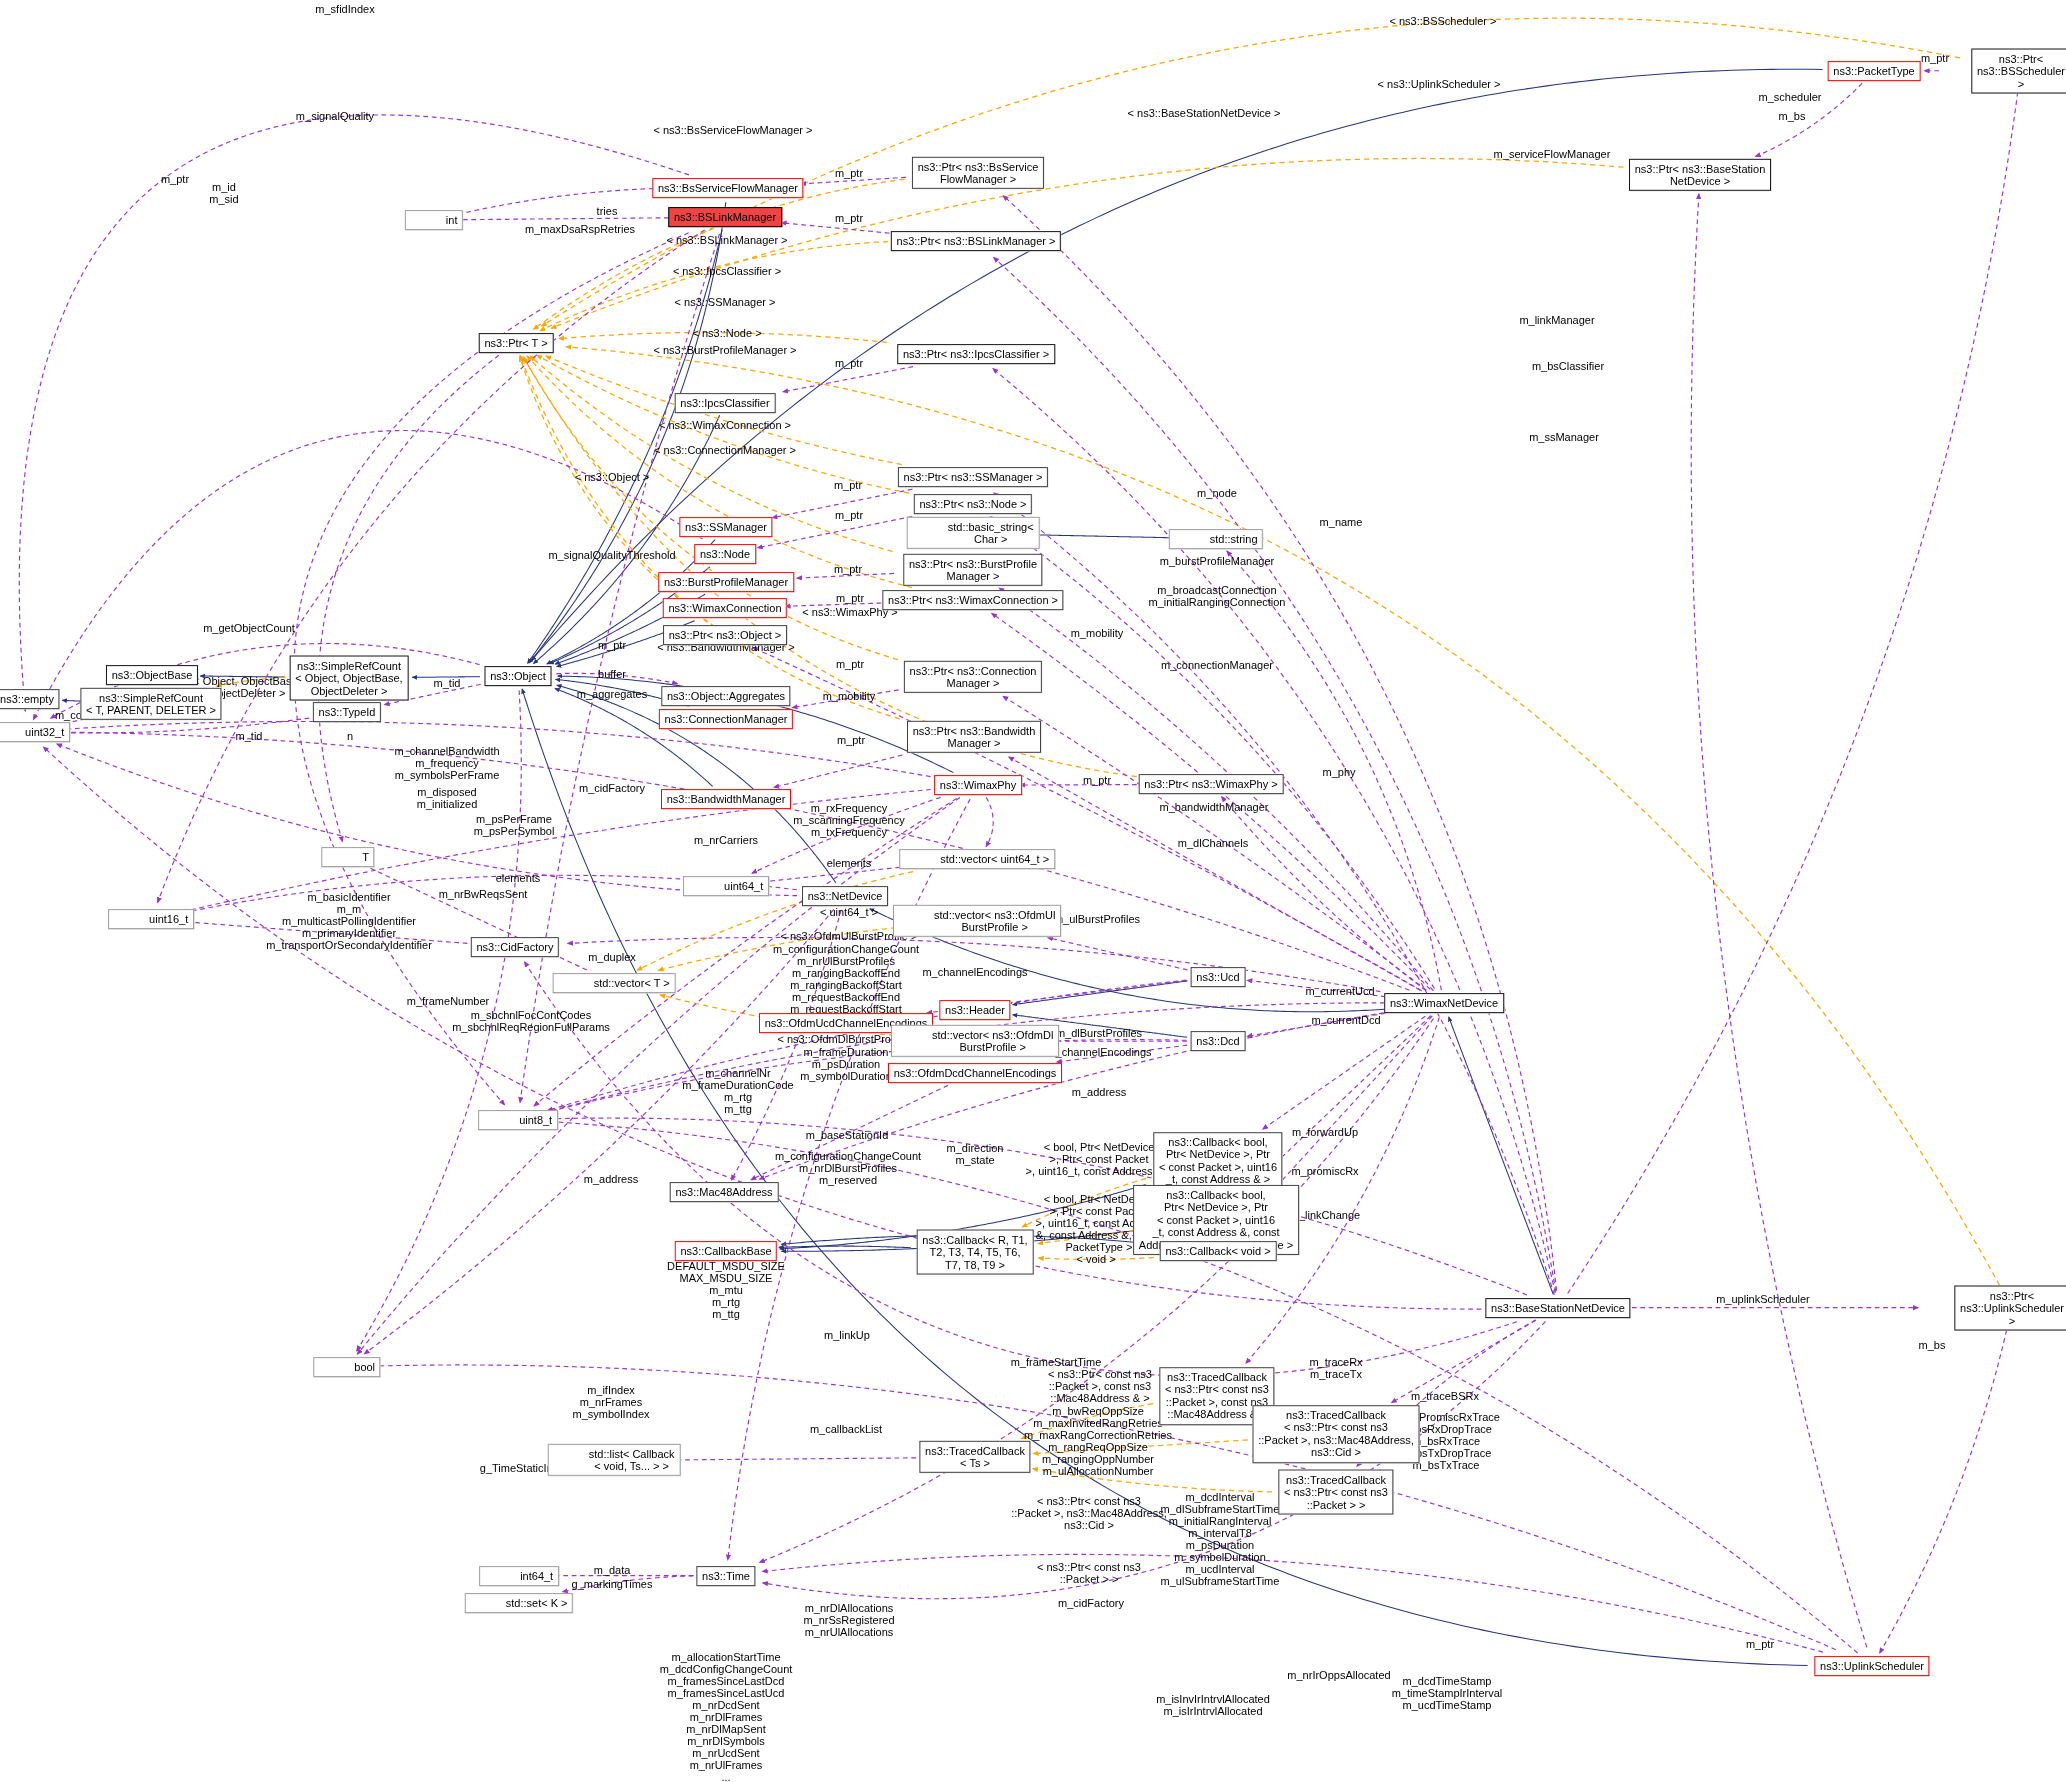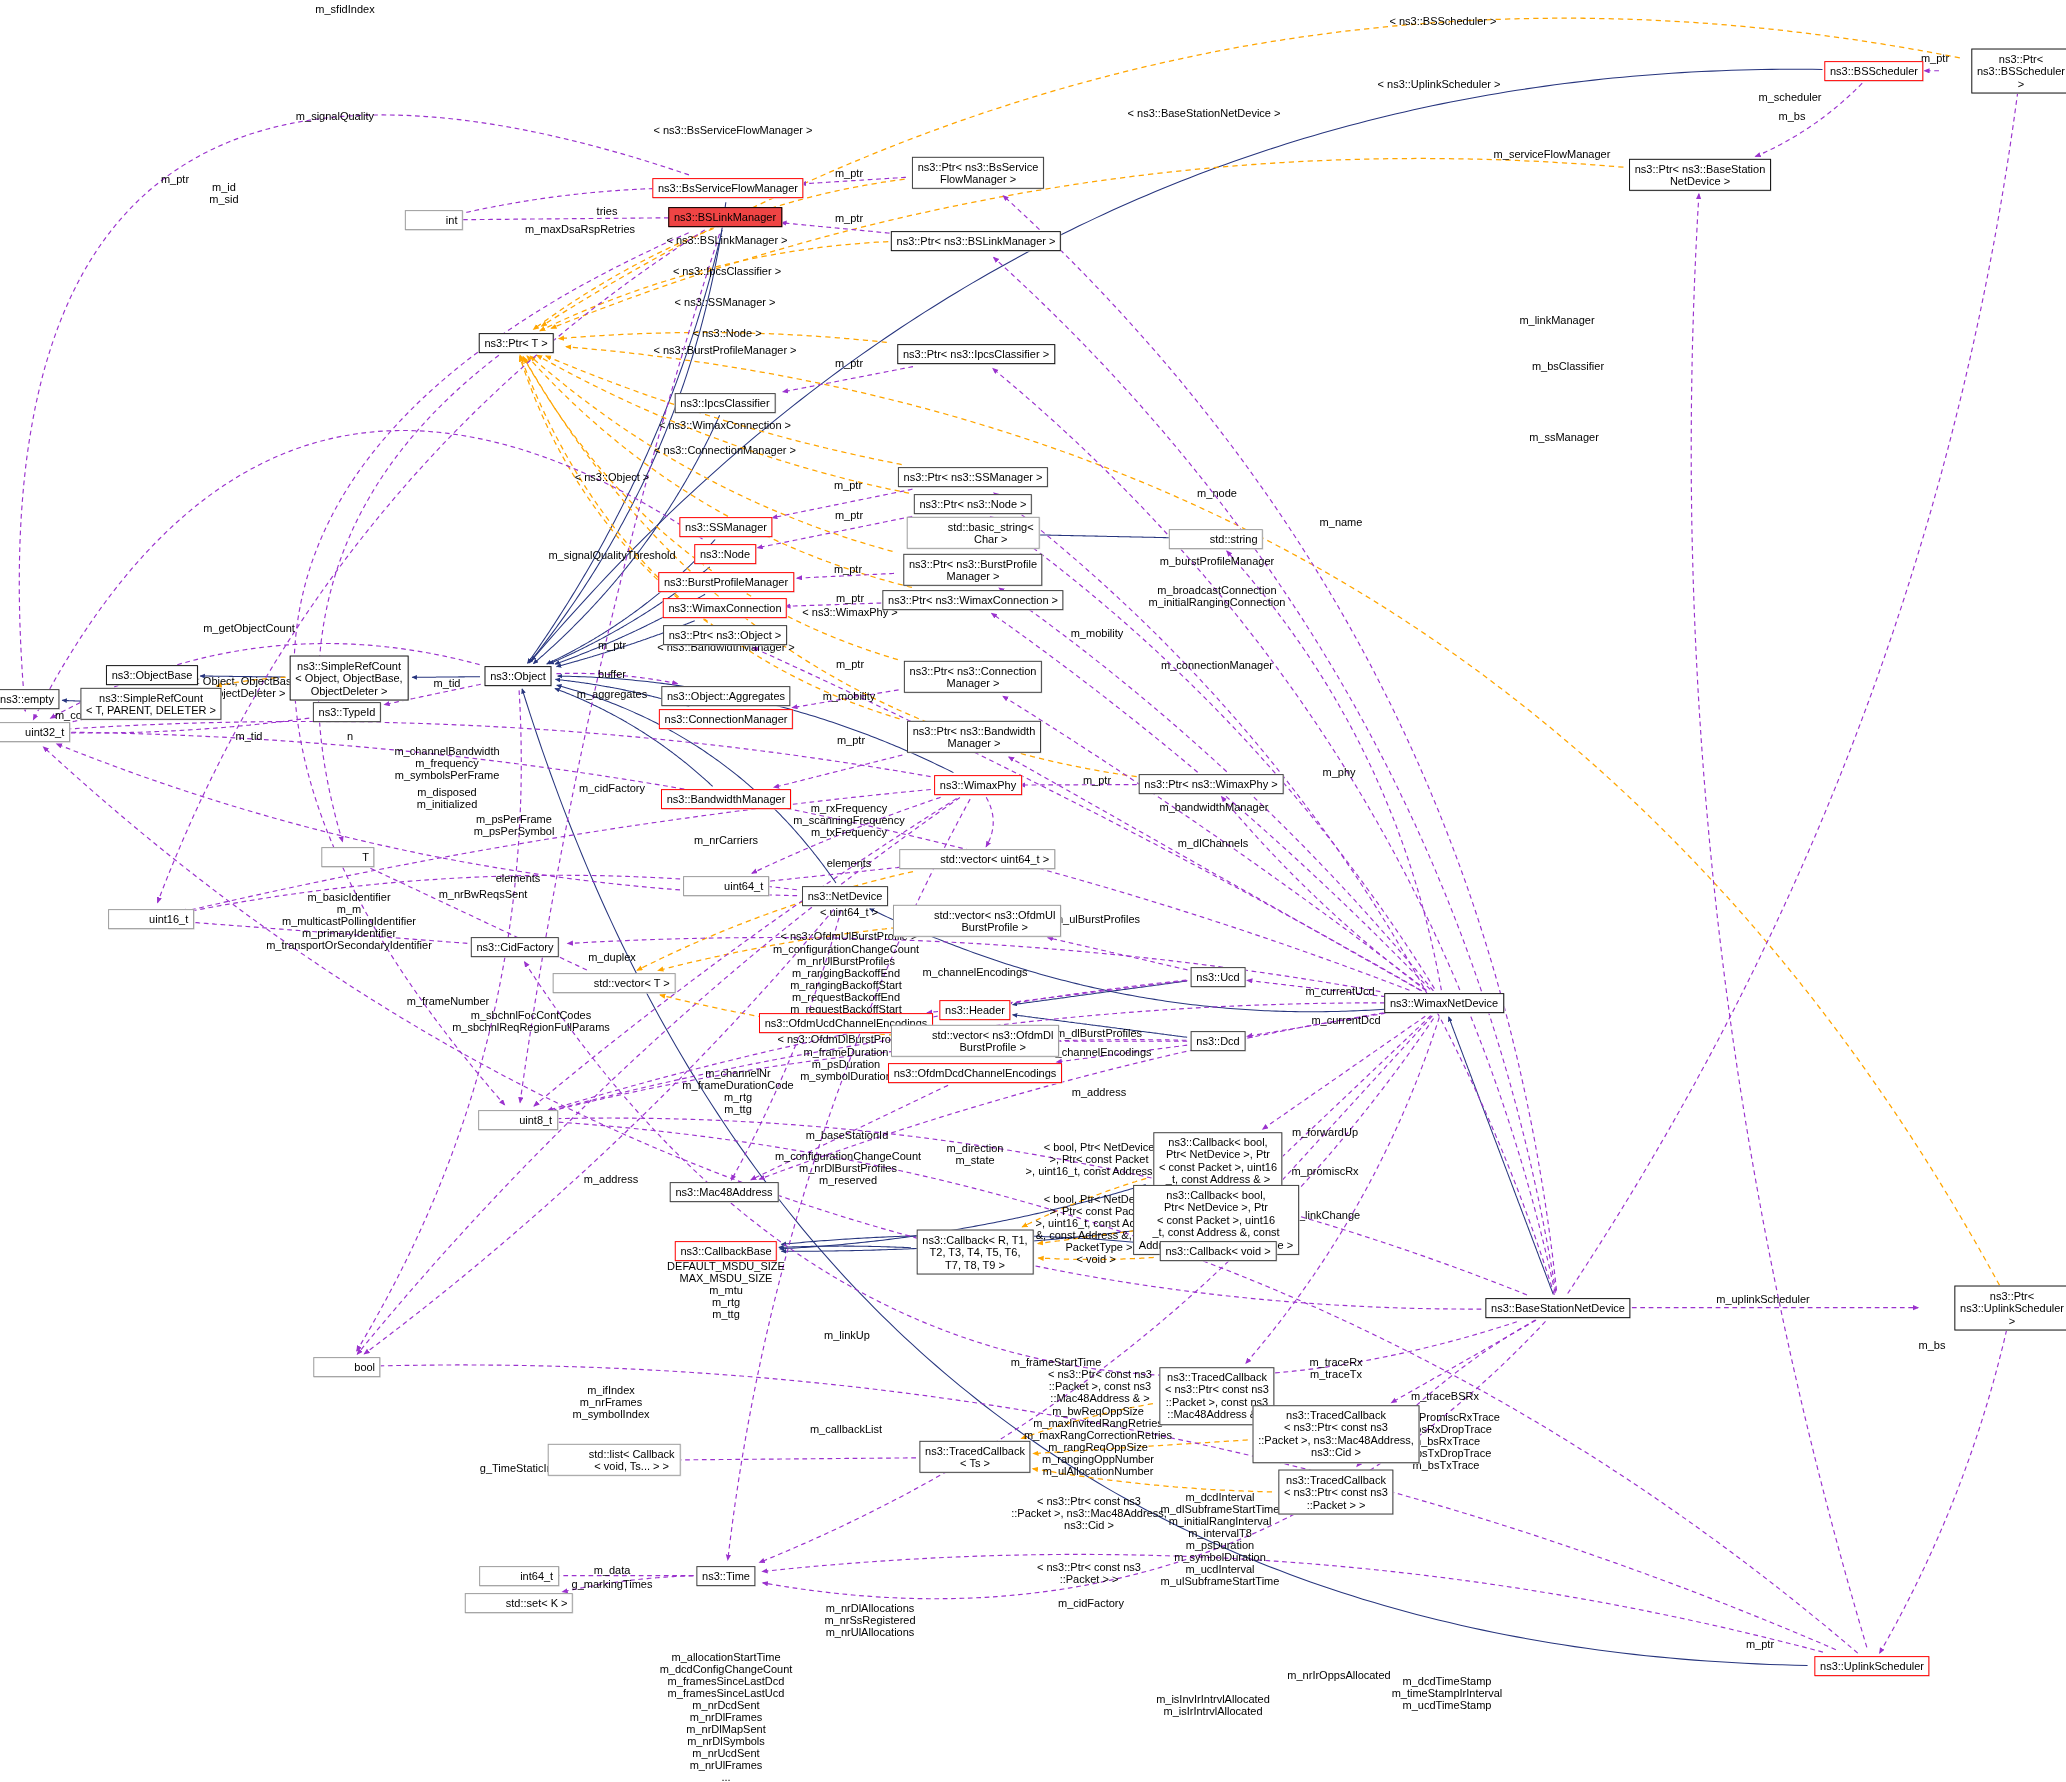--- a/index.html
+++ b/index.html
@@ -165,21 +165,21 @@
         <path d="M1342.1,1029.7 L1331.4,1022.7 L1320.8,1015.7 L1310.2,1009.0 L1299.6,1002.3 L1289.1,995.8 L1278.6,989.3 L1268.1,983.0 L1257.7,976.8 L1247.3,970.8 L1236.9,964.9 L1226.5,959.0 L1216.2,953.3 L1205.9,947.8 L1195.7,942.3 L1185.4,937.0 L1175.2,931.8 L1165.1,926.7 L1154.9,921.7 L1144.8,916.9 L1134.8,912.1 L1124.7,907.5 L1114.7,903.1 L1104.7,898.7 L1094.8,894.5 L1084.9,890.3 L1075.0,886.3 L1065.1,882.5 L1055.3,878.7 L1045.5,875.1 L1035.7,871.5 L1026.0,868.2 L1016.3,864.9 L1006.6,861.7 L997.0,858.7 L987.4,855.8 L977.8,853.0 L968.3,850.3 L958.7,847.8 L949.3,845.4 L939.8,843.1 L930.4,840.9 L921.0,838.8 L911.6,836.9 L902.3,835.1 L893.0,833.4 L883.7,831.8 L874.5,830.3 L865.3,829.0 L856.1,827.8 L846.9,826.7 L837.8,825.7 L828.7,824.9 L819.7,824.2 L810.7,823.5 L801.7,823.1 L792.7,822.7 L783.8,822.4 L774.9,822.3 L766.0,822.3 L757.2,822.4 L748.3,822.7 L739.6,823.0 L730.8,823.5 L722.1,824.1 L713.4,824.9 L704.8,825.7 L696.1,826.7 L687.5,827.8 L679.0,829.0 L670.5,830.3 L662.0,831.8 L653.5,833.3 L645.0,835.0 L636.6,836.8 L628.3,838.8 L619.9,840.8 L611.6,843.0 L603.3,845.3 L595.1,847.7 L586.8,850.3 L578.6,852.9 L570.5,855.7 L562.3,858.6 L554.2,861.7 L546.2,864.8 L538.1,868.1 L530.1,871.5 L522.2,875.0 L514.2,878.6 L506.3,882.4 L498.4,886.2 L490.6,890.2 L482.7,894.4 L474.9,898.6 L467.2,903.0 L459.4,907.4 L451.7,912.0 L444.1,916.8 L436.4,921.6 L428.8,926.6 L421.3,931.7 L413.7,936.9 L406.2,942.2 L398.7,947.7 L391.3,953.2 L383.8,958.9 L376.4,964.7 L369.1,970.7 L361.8,976.7 L354.5,982.9 L347.2,989.2 L340.0,995.6 L332.7,1002.2 L325.6,1008.8 L318.4,1015.6 L311.3,1022.5 L304.2,1029.5 L297.2,1036.7 L290.2,1043.9 L283.2,1051.3 L276.2,1058.8 L269.3,1066.5 L262.4,1074.2 L255.5,1082.1 L248.7,1090.1 L241.9,1098.2 L235.1,1106.4 L228.3,1114.8 L221.6,1123.3 L214.9,1131.9 L208.3,1140.6 L201.7,1149.4 L195.1,1158.4 L188.5,1167.5 L182.0,1176.7 L175.5,1186.0 L169.0,1195.5 L162.6,1205.0 L156.2,1214.7 L149.8,1224.5 L143.5,1234.5 L137.2,1244.5 L130.9,1254.7 L124.6,1265.0 L118.4,1275.4 L112.2,1286.0 L106.0,1296.6 L99.9,1307.4 L93.8,1318.3 L87.8,1329.3 L81.7,1340.5 L75.7,1351.7 L69.7,1363.1 L63.8,1374.6" fill="none" stroke="#9a32cd" stroke-dasharray="9,7" stroke-width="2.2" marker-end="url(#arr-u)"></path>
         <path d="M1374.7,446.7 L1371.3,457.2 L1367.9,467.8 L1364.5,478.4 L1361.2,488.9 L1357.8,499.5 L1354.4,510.1 L1351.1,520.7 L1347.8,531.2 L1344.5,541.8 L1341.2,552.4 L1337.9,563.0 L1334.6,573.6 L1331.4,584.2 L1328.1,594.8 L1324.9,605.4 L1321.7,616.0 L1318.4,626.6 L1315.2,637.2 L1312.1,647.8 L1308.9,658.4 L1305.7,669.0 L1302.6,679.7 L1299.4,690.3 L1296.3,700.9 L1293.2,711.5 L1290.1,722.2 L1287.0,732.8 L1283.9,743.4 L1280.8,754.1 L1277.8,764.7 L1274.8,775.4 L1271.7,786.0 L1268.7,796.7 L1265.7,807.3 L1262.7,818.0 L1259.7,828.6 L1256.8,839.3 L1253.8,849.9 L1250.9,860.6 L1247.9,871.3 L1245.0,882.0 L1242.1,892.6 L1239.2,903.3 L1236.3,914.0 L1233.5,924.7 L1230.6,935.4 L1227.7,946.1 L1224.9,956.7 L1222.1,967.4 L1219.3,978.1 L1216.5,988.8 L1213.7,999.5 L1210.9,1010.3 L1208.2,1021.0 L1205.4,1031.7 L1202.7,1042.4 L1200.0,1053.1 L1197.2,1063.8 L1194.5,1074.5 L1191.9,1085.3 L1189.2,1096.0 L1186.5,1106.7 L1183.9,1117.5 L1181.2,1128.2 L1178.6,1138.9 L1176.0,1149.7 L1173.4,1160.4 L1170.8,1171.2 L1168.2,1181.9 L1165.6,1192.7 L1163.1,1203.4 L1160.5,1214.2 L1158.0,1225.0 L1155.5,1235.7 L1153.0,1246.5 L1150.5,1257.3 L1148.0,1268.0 L1145.5,1278.8 L1143.1,1289.6 L1140.6,1300.4 L1138.2,1311.2 L1135.8,1322.0 L1133.4,1332.7 L1131.0,1343.5 L1128.6,1354.3 L1126.2,1365.1 L1123.9,1375.9 L1121.5,1386.7 L1119.2,1397.5 L1116.9,1408.4 L1114.6,1419.2 L1112.3,1430.0 L1110.0,1440.8 L1107.7,1451.6 L1105.4,1462.4 L1103.2,1473.3 L1101.0,1484.1 L1098.7,1494.9 L1096.5,1505.8 L1094.3,1516.6 L1092.1,1527.5 L1089.9,1538.3 L1087.8,1549.1 L1085.6,1560.0 L1083.5,1570.8 L1081.4,1581.7 L1079.2,1592.6 L1077.1,1603.4 L1075.1,1614.3 L1073.0,1625.1 L1070.9,1636.0 L1068.9,1646.9 L1066.8,1657.8 L1064.8,1668.6 L1062.8,1679.5 L1060.8,1690.4 L1058.8,1701.3 L1056.8,1712.2 L1054.8,1723.1 L1052.9,1734.0 L1050.9,1744.9 L1049.0,1755.8 L1047.1,1766.7 L1045.1,1777.6 L1043.2,1788.5 L1041.4,1799.4 L1039.5,1810.3 L1037.6,1821.2 L1035.8,1832.1 L1034.0,1843.1 L1032.1,1854.0 L1030.3,1864.9 L1028.5,1875.8 L1026.7,1886.8 L1025.0,1897.7 L1023.2,1908.6 L1021.4,1919.6 L1019.7,1930.5 L1018.0,1941.5 L1016.3,1952.4 L1014.6,1963.4 L1012.9,1974.3 L1011.2,1985.3 L1009.5,1996.3 L1007.9,2007.2 L1006.2,2018.2 L1004.6,2029.2 L1003.0,2040.1 L1001.4,2051.1 L999.8,2062.1 L998.2,2073.1 L996.7,2084.0 L995.1,2095.0 L993.6,2106.0" fill="none" stroke="#9a32cd" stroke-dasharray="9,7" stroke-width="2.2" marker-end="url(#arr-u)"></path>
         <path d="M1833.9,1523.5 L1825.4,1529.4 L1816.9,1535.3 L1808.5,1541.2 L1800.0,1547.2 L1791.6,1553.1 L1783.2,1559.1 L1774.7,1565.1 L1766.3,1571.1 L1757.9,1577.1 L1749.6,1583.1 L1741.2,1589.2 L1732.9,1595.2 L1724.5,1601.3 L1716.2,1607.4 L1707.9,1613.5 L1699.6,1619.6 L1691.3,1625.7 L1683.0,1631.8 L1674.8,1638.0 L1666.5,1644.2 L1658.3,1650.3 L1650.0,1656.5 L1641.8,1662.7 L1633.6,1669.0 L1625.5,1675.2 L1617.3,1681.4 L1609.1,1687.7 L1601.0,1694.0 L1592.8,1700.3 L1584.7,1706.6 L1576.6,1712.9 L1568.5,1719.2 L1560.4,1725.6 L1552.4,1731.9 L1544.3,1738.3 L1536.2,1744.7 L1528.2,1751.1 L1520.2,1757.5 L1512.2,1763.9 L1504.2,1770.3 L1496.2,1776.8 L1488.2,1783.3 L1480.3,1789.8 L1472.3,1796.2 L1464.4,1802.8 L1456.5,1809.3 L1448.6,1815.8 L1440.7,1822.4 L1432.8,1828.9 L1424.9,1835.5 L1417.1,1842.1 L1409.2,1848.7 L1401.4,1855.3 L1393.6,1862.0 L1385.8,1868.6 L1378.0,1875.3 L1370.2,1881.9 L1362.5,1888.6 L1354.7,1895.3 L1347.0,1902.1 L1339.2,1908.8 L1331.5,1915.5 L1323.8,1922.3 L1316.1,1929.1 L1308.4,1935.8 L1300.8,1942.6 L1293.1,1949.5 L1285.5,1956.3 L1277.9,1963.1 L1270.2,1970.0 L1262.6,1976.8 L1255.1,1983.7 L1247.5,1990.6 L1239.9,1997.5 L1232.4,2004.5 L1224.8,2011.4 L1217.3,2018.3 L1209.8,2025.3 L1202.3,2032.3 L1194.8,2039.3 L1187.3,2046.3 L1179.9,2053.3 L1172.4,2060.3 L1165.0,2067.4 L1157.6,2074.4 L1150.2,2081.5 L1142.8,2088.6 L1135.4,2095.7 L1128.0,2102.8 L1120.6,2110.0 L1113.3,2117.1 L1106.0,2124.3 L1098.6,2131.4 L1091.3,2138.6 L1084.0,2145.8 L1076.7,2153.0 L1069.5,2160.2 L1062.2,2167.5 L1055.0,2174.7 L1047.7,2182.0 L1040.5,2189.3 L1033.3,2196.6 L1026.1,2203.9 L1018.9,2211.2 L1011.8,2218.6 L1004.6,2225.9 L997.5,2233.3 L990.3,2240.6 L983.2,2248.0 L976.1,2255.4 L969.0,2262.9 L961.9,2270.3 L954.9,2277.7 L947.8,2285.2 L940.8,2292.7 L933.7,2300.2 L926.7,2307.7 L919.7,2315.2 L912.7,2322.7 L905.8,2330.3 L898.8,2337.8 L891.8,2345.4 L884.9,2353.0 L878.0,2360.6 L871.1,2368.2 L864.2,2375.8 L857.3,2383.4 L850.4,2391.1 L843.5,2398.8 L836.7,2406.4 L829.8,2414.1 L823.0,2421.9 L816.2,2429.6 L809.4,2437.3 L802.6,2445.1 L795.8,2452.8 L789.1,2460.6 L782.3,2468.4 L775.6,2476.2 L768.9,2484.0 L762.1,2491.9 L755.4,2499.7 L748.8,2507.6 L742.1,2515.4 L735.4,2523.3 L728.8,2531.2 L722.1,2539.1 L715.5,2547.1 L708.9,2555.0 L702.3,2563.0 L695.7,2570.9 L689.2,2578.9 L682.6,2586.9" fill="none" stroke="#9a32cd" stroke-dasharray="9,7" stroke-width="2.2" marker-end="url(#arr-u)"></path>
         <path d="M1346.3,439.3 L1336.7,445.4 L1327.1,451.6 L1317.6,457.8 L1308.1,464.0 L1298.7,470.3 L1289.3,476.6 L1279.9,482.9 L1270.6,489.2 L1261.3,495.6 L1252.0,502.0 L1242.8,508.5 L1233.6,514.9 L1224.4,521.4 L1215.3,528.0 L1206.2,534.5 L1197.2,541.1 L1188.2,547.7 L1179.2,554.4 L1170.3,561.0 L1161.4,567.7 L1152.5,574.5 L1143.7,581.2 L1134.9,588.0 L1126.1,594.9 L1117.4,601.7 L1108.7,608.6 L1100.1,615.5 L1091.5,622.4 L1082.9,629.4 L1074.4,636.4 L1065.9,643.5 L1057.4,650.5 L1049.0,657.6 L1040.6,664.7 L1032.2,671.9 L1023.9,679.1 L1015.6,686.3 L1007.4,693.5 L999.2,700.8 L991.0,708.1 L982.8,715.4 L974.7,722.8 L966.7,730.1 L958.6,737.6 L950.6,745.0 L942.7,752.5 L934.8,760.0 L926.9,767.5 L919.0,775.1 L911.2,782.7 L903.4,790.3 L895.7,798.0 L888.0,805.7 L880.3,813.4 L872.7,821.1 L865.1,828.9 L857.6,836.7 L850.0,844.5 L842.6,852.4 L835.1,860.3 L827.7,868.2 L820.3,876.1 L813.0,884.1 L805.7,892.1 L798.4,900.2 L791.2,908.2 L784.0,916.3 L776.8,924.5 L769.7,932.6 L762.6,940.8 L755.6,949.0 L748.5,957.3 L741.6,965.6 L734.6,973.9 L727.7,982.2 L720.9,990.6 L714.0,999.0 L707.2,1007.4 L700.5,1015.9 L693.7,1024.3 L687.1,1032.9 L680.4,1041.4 L673.8,1050.0 L667.2,1058.6 L660.7,1067.2 L654.2,1075.9 L647.7,1084.6 L641.3,1093.3 L634.9,1102.0 L628.5,1110.8 L622.2,1119.6 L615.9,1128.5 L609.7,1137.3 L603.4,1146.2 L597.3,1155.2 L591.1,1164.1 L585.0,1173.1 L578.9,1182.1 L572.9,1191.2 L566.9,1200.3 L560.9,1209.4 L555.0,1218.5 L549.1,1227.7 L543.3,1236.9 L537.5,1246.1 L531.7,1255.4 L525.9,1264.6 L520.2,1274.0 L514.6,1283.3 L508.9,1292.7 L503.3,1302.1 L497.8,1311.5 L492.3,1321.0 L486.8,1330.5 L481.3,1340.0 L475.9,1349.6 L470.5,1359.1 L465.2,1368.8 L459.9,1378.4 L454.6,1388.1 L449.4,1397.8 L444.2,1407.5 L439.0,1417.3 L433.9,1427.0 L428.8,1436.9 L423.7,1446.7 L418.7,1456.6 L413.7,1466.5 L408.8,1476.4 L403.9,1486.4 L399.0,1496.4 L394.2,1506.4 L389.4,1516.5 L384.6,1526.6 L379.9,1536.7 L375.2,1546.8 L370.5,1557.0 L365.9,1567.2 L361.3,1577.5 L356.8,1587.7 L352.3,1598.0 L347.8,1608.3 L343.4,1618.7 L339.0,1629.1 L334.6,1639.5 L330.3,1649.9 L326.0,1660.4 L321.7,1670.9 L317.5,1681.4 L313.3,1692.0 L309.2,1702.6 L305.1,1713.2 L301.0,1723.9" fill="none" stroke="#9a32cd" stroke-dasharray="9,7" stroke-width="2.2" marker-end="url(#arr-u)"></path>
         <path d="M2917.2,2473.7 L2905.3,2468.9 L2893.3,2464.2 L2881.3,2459.5 L2869.3,2454.8 L2857.3,2450.2 L2845.3,2445.6 L2833.3,2441.0 L2821.3,2436.5 L2809.3,2432.0 L2797.3,2427.6 L2785.2,2423.1 L2773.2,2418.7 L2761.2,2414.4 L2749.1,2410.1 L2737.1,2405.8 L2725.0,2401.5 L2712.9,2397.3 L2700.8,2393.1 L2688.8,2388.9 L2676.7,2384.8 L2664.6,2380.7 L2652.5,2376.7 L2640.4,2372.7 L2628.3,2368.7 L2616.2,2364.7 L2604.0,2360.8 L2591.9,2356.9 L2579.8,2353.1 L2567.6,2349.3 L2555.5,2345.5 L2543.3,2341.7 L2531.2,2338.0 L2519.0,2334.3 L2506.8,2330.7 L2494.7,2327.1 L2482.5,2323.5 L2470.3,2319.9 L2458.1,2316.4 L2445.9,2312.9 L2433.7,2309.5 L2421.5,2306.1 L2409.2,2302.7 L2397.0,2299.4 L2384.8,2296.1 L2372.5,2292.8 L2360.3,2289.5 L2348.1,2286.3 L2335.8,2283.2 L2323.5,2280.0 L2311.3,2276.9 L2299.0,2273.8 L2286.7,2270.8 L2274.4,2267.8 L2262.1,2264.8 L2249.8,2261.9 L2237.5,2259.0 L2225.2,2256.1 L2212.9,2253.3 L2200.6,2250.5 L2188.2,2247.7 L2175.9,2245.0 L2163.6,2242.3 L2151.2,2239.6 L2138.9,2237.0 L2126.5,2234.4 L2114.1,2231.8 L2101.8,2229.3 L2089.4,2226.8 L2077.0,2224.3 L2064.6,2221.9 L2052.2,2219.5 L2039.8,2217.1 L2027.4,2214.8 L2015.0,2212.5 L2002.5,2210.3 L1990.1,2208.0 L1977.7,2205.8 L1965.2,2203.7 L1952.8,2201.5 L1940.3,2199.5 L1927.9,2197.4 L1915.4,2195.4 L1903.0,2193.4 L1890.5,2191.4 L1878.0,2189.5 L1865.5,2187.6 L1853.0,2185.8 L1840.5,2183.9 L1828.0,2182.2 L1815.5,2180.4 L1803.0,2178.7 L1790.4,2177.0 L1777.9,2175.3 L1765.4,2173.7 L1752.8,2172.1 L1740.3,2170.6 L1727.7,2169.1 L1715.2,2167.6 L1702.6,2166.1 L1690.0,2164.7 L1677.4,2163.3 L1664.8,2162.0 L1652.3,2160.7 L1639.7,2159.4 L1627.0,2158.2 L1614.4,2156.9 L1601.8,2155.8 L1589.2,2154.6 L1576.6,2153.5 L1563.9,2152.4 L1551.3,2151.4 L1538.6,2150.4 L1526.0,2149.4 L1513.3,2148.5 L1500.7,2147.6 L1488.0,2146.7 L1475.3,2145.8 L1462.6,2145.0 L1449.9,2144.3 L1437.2,2143.5 L1424.5,2142.8 L1411.8,2142.2 L1399.1,2141.5 L1386.4,2140.9 L1373.7,2140.3 L1360.9,2139.8 L1348.2,2139.3 L1335.4,2138.8 L1322.7,2138.4 L1309.9,2138.0 L1297.2,2137.6 L1284.4,2137.3 L1271.6,2137.0 L1258.8,2136.7 L1246.1,2136.5 L1233.3,2136.3 L1220.5,2136.2 L1207.7,2136.0 L1194.8,2135.9 L1182.0,2135.9 L1169.2,2135.8 L1156.4,2135.8 L1143.5,2135.9 L1130.7,2136.0 L1117.8,2136.1 L1105.0,2136.2 L1092.1,2136.4 L1079.2,2136.6 L1066.4,2136.8 L1053.5,2137.1 L1040.6,2137.4" fill="none" stroke="#9a32cd" stroke-dasharray="9,7" stroke-width="2.2" marker-end="url(#arr-u)"></path>
         <path d="M953.1,678.6 L946.9,683.3 L940.7,688.1 L934.6,692.9 L928.6,697.8 L922.6,702.6 L916.7,707.5 L910.8,712.4 L905.0,717.3 L899.2,722.2 L893.5,727.1 L887.9,732.1 L882.3,737.0 L876.8,742.0 L871.3,747.0 L865.9,752.1 L860.5,757.1 L855.2,762.2 L849.9,767.3 L844.7,772.4 L839.6,777.5 L834.5,782.6 L829.5,787.8 L824.5,793.0 L819.6,798.2 L814.8,803.4 L810.0,808.6 L805.2,813.9 L800.5,819.1 L795.9,824.4 L791.3,829.7 L786.8,835.0 L782.3,840.4 L777.9,845.7 L773.6,851.1 L769.3,856.5 L765.1,861.9 L760.9,867.4 L756.8,872.8 L752.7,878.3 L748.7,883.8 L744.7,889.3 L740.8,894.8 L737.0,900.4 L733.2,905.9 L729.5,911.5 L725.8,917.1 L722.2,922.7 L718.6,928.4 L715.1,934.0 L711.7,939.7 L708.3,945.4 L705.0,951.1 L701.7,956.8 L698.5,962.6 L695.3,968.3 L692.2,974.1 L689.1,979.9 L686.1,985.7 L683.2,991.6 L680.3,997.4 L677.5,1003.3 L674.7,1009.2 L672.0,1015.1 L669.4,1021.1 L666.8,1027.0 L664.2,1033.0 L661.7,1039.0 L659.3,1045.0 L656.9,1051.0 L654.6,1057.0 L652.4,1063.1 L650.2,1069.2 L648.0,1075.3 L645.9,1081.4 L643.9,1087.5 L641.9,1093.7 L640.0,1099.8 L638.1,1106.0 L636.3,1112.2 L634.6,1118.5 L632.9,1124.7 L631.2,1131.0 L629.6,1137.3 L628.1,1143.6 L626.6,1149.9 L625.2,1156.2 L623.9,1162.6 L622.6,1168.9 L621.3,1175.3 L620.1,1181.8 L619.0,1188.2 L617.9,1194.6 L616.9,1201.1 L616.0,1207.6 L615.0,1214.1 L614.2,1220.6 L613.4,1227.1 L612.7,1233.7 L612.0,1240.3 L611.4,1246.9 L610.8,1253.5 L610.3,1260.1 L609.8,1266.8 L609.4,1273.4 L609.1,1280.1 L608.8,1286.8 L608.6,1293.6 L608.4,1300.3 L608.3,1307.1 L608.2,1313.8 L608.2,1320.6 L608.3,1327.5 L608.4,1334.3 L608.6,1341.1 L608.8,1348.0 L609.1,1354.9 L609.4,1361.8 L609.8,1368.7 L610.2,1375.7 L610.8,1382.7 L611.3,1389.6 L611.9,1396.6 L612.6,1403.7 L613.3,1410.7 L614.1,1417.7 L615.0,1424.8 L615.9,1431.9 L616.8,1439.0 L617.8,1446.2 L618.9,1453.3 L620.0,1460.5 L621.2,1467.7 L622.5,1474.9 L623.8,1482.1 L625.1,1489.3 L626.5,1496.6 L628.0,1503.9 L629.5,1511.2 L631.1,1518.5 L632.7,1525.8 L634.4,1533.2 L636.2,1540.5 L638.0,1547.9 L639.8,1555.3 L641.7,1562.7 L643.7,1570.2 L645.7,1577.6 L647.8,1585.1 L650.0,1592.6 L652.2,1600.1 L654.4,1607.7" fill="none" stroke="#9a32cd" stroke-dasharray="9,7" stroke-width="2.2" marker-end="url(#arr-u)"></path>
         <path d="M2637.0,1894.2 L2626.0,1892.3 L2615.0,1890.3 L2603.9,1888.4 L2592.9,1886.5 L2581.9,1884.6 L2570.9,1882.8 L2559.9,1880.9 L2548.9,1879.1 L2537.8,1877.3 L2526.8,1875.5 L2515.8,1873.7 L2504.8,1872.0 L2493.8,1870.3 L2482.7,1868.5 L2471.7,1866.8 L2460.7,1865.2 L2449.7,1863.5 L2438.6,1861.9 L2427.6,1860.3 L2416.6,1858.7 L2405.5,1857.1 L2394.5,1855.5 L2383.5,1854.0 L2372.4,1852.4 L2361.4,1850.9 L2350.4,1849.4 L2339.3,1848.0 L2328.3,1846.5 L2317.2,1845.1 L2306.2,1843.7 L2295.1,1842.3 L2284.1,1840.9 L2273.1,1839.5 L2262.0,1838.2 L2251.0,1836.9 L2239.9,1835.6 L2228.9,1834.3 L2217.8,1833.0 L2206.8,1831.8 L2195.7,1830.6 L2184.6,1829.3 L2173.6,1828.2 L2162.5,1827.0 L2151.5,1825.8 L2140.4,1824.7 L2129.4,1823.6 L2118.3,1822.5 L2107.2,1821.4 L2096.2,1820.4 L2085.1,1819.3 L2074.0,1818.3 L2063.0,1817.3 L2051.9,1816.3 L2040.8,1815.3 L2029.8,1814.4 L2018.7,1813.5 L2007.6,1812.6 L1996.5,1811.7 L1985.5,1810.8 L1974.4,1809.9 L1963.3,1809.1 L1952.2,1808.3 L1941.2,1807.5 L1930.1,1806.7 L1919.0,1806.0 L1907.9,1805.2 L1896.8,1804.5 L1885.7,1803.8 L1874.6,1803.1 L1863.6,1802.4 L1852.5,1801.8 L1841.4,1801.2 L1830.3,1800.6 L1819.2,1800.0 L1808.1,1799.4 L1797.0,1798.8 L1785.9,1798.3 L1774.8,1797.8 L1763.7,1797.3 L1752.6,1796.8 L1741.5,1796.4 L1730.4,1795.9 L1719.3,1795.5 L1708.2,1795.1 L1697.1,1794.7 L1686.0,1794.3 L1674.9,1794.0 L1663.8,1793.7 L1652.7,1793.4 L1641.6,1793.1 L1630.4,1792.8 L1619.3,1792.5 L1608.2,1792.3 L1597.1,1792.1 L1586.0,1791.9 L1574.9,1791.7 L1563.7,1791.5 L1552.6,1791.4 L1541.5,1791.3 L1530.4,1791.2 L1519.3,1791.1 L1508.1,1791.0 L1497.0,1791.0 L1485.9,1790.9 L1474.8,1790.9 L1463.6,1790.9 L1452.5,1791.0 L1441.4,1791.0 L1430.2,1791.1 L1419.1,1791.2 L1408.0,1791.3 L1396.8,1791.4 L1385.7,1791.5 L1374.6,1791.7 L1363.4,1791.9 L1352.3,1792.1 L1341.1,1792.3 L1330.0,1792.5 L1318.8,1792.8 L1307.7,1793.0 L1296.6,1793.3 L1285.4,1793.6 L1274.3,1793.9 L1263.1,1794.3 L1252.0,1794.7 L1240.8,1795.0 L1229.7,1795.4 L1218.5,1795.9 L1207.3,1796.3 L1196.2,1796.8 L1185.0,1797.2 L1173.9,1797.7 L1162.7,1798.2 L1151.6,1798.8 L1140.4,1799.3 L1129.2,1799.9 L1118.1,1800.5 L1106.9,1801.1 L1095.7,1801.7 L1084.6,1802.4" fill="none" stroke="#9a32cd" stroke-dasharray="9,7" stroke-width="2.2" marker-end="url(#arr-u)"></path>
       </g>
   </svg>
   <div id="nodes">
-      <div class="node red" style="left: 1874px; top: 71px;">ns3::BSScheduler</div>
+      <div class="node red" style="left: 1874px; top: 71px;">ns3::PacketType</div>
       <div class="node bold" style="left: 2021px; top: 71px;">ns3::Ptr&lt; ns3::BSScheduler &gt;</div>
       <div class="node bold" style="left: 1700px; top: 175px;">ns3::Ptr&lt; ns3::BaseStation
 NetDevice &gt;</div>
       <div class="node plain" style="left: 978px; top: 173px;">ns3::Ptr&lt; ns3::BsService
 FlowManager &gt;</div>
       <div class="node red" style="left: 728px; top: 188px;">ns3::BsServiceFlowManager</div>
       <div class="node main" style="left: 725px; top: 217px;">ns3::BSLinkManager</div>
       <div class="node basic" style="left: 434px; top: 220px;">int</div>
       <div class="node bold" style="left: 976px; top: 241px;">ns3::Ptr&lt; ns3::BSLinkManager &gt;</div>
       <div class="node bold" style="left: 516px; top: 343px;">ns3::Ptr&lt; T &gt;</div>
@@ -440,21 +440,21 @@
 m_intervalT8
 m_psDuration
 m_symbolDuration
 m_ucdInterval
 m_ulSubframeStartTime</div>
       <div class="elabel" style="left: 612px; top: 1570px;">m_data</div>
       <div class="elabel" style="left: 612px; top: 1584px;">g_markingTimes</div>
       <div class="elabel" style="left: 1089px; top: 1573px;">&lt; ns3::Ptr&lt; const ns3
 ::Packet &gt; &gt;</div>
       <div class="elabel" style="left: 1091px; top: 1603px;">m_cidFactory</div>
-      <div class="elabel" style="left: 849px; top: 1620px; margin-left: 21px;">m_nrDlAllocations
+      <div class="elabel" style="left: 849px; top: 1620px;">m_nrDlAllocations
 m_nrSsRegistered
 m_nrUlAllocations</div>
       <div class="elabel" style="left: 1760px; top: 1644px;">m_ptr</div>
       <div class="elabel" style="left: 1339px; top: 1675px;">m_nrIrOppsAllocated</div>
       <div class="elabel" style="left: 1447px; top: 1693px;">m_dcdTimeStamp
 m_timeStampIrInterval
 m_ucdTimeStamp</div>
       <div class="elabel" style="left: 1213px; top: 1705px;">m_isInvIrIntrvlAllocated
 m_isIrIntrvlAllocated</div>
       <div class="elabel" style="left: 726px; top: 1717px;">m_allocationStartTime

